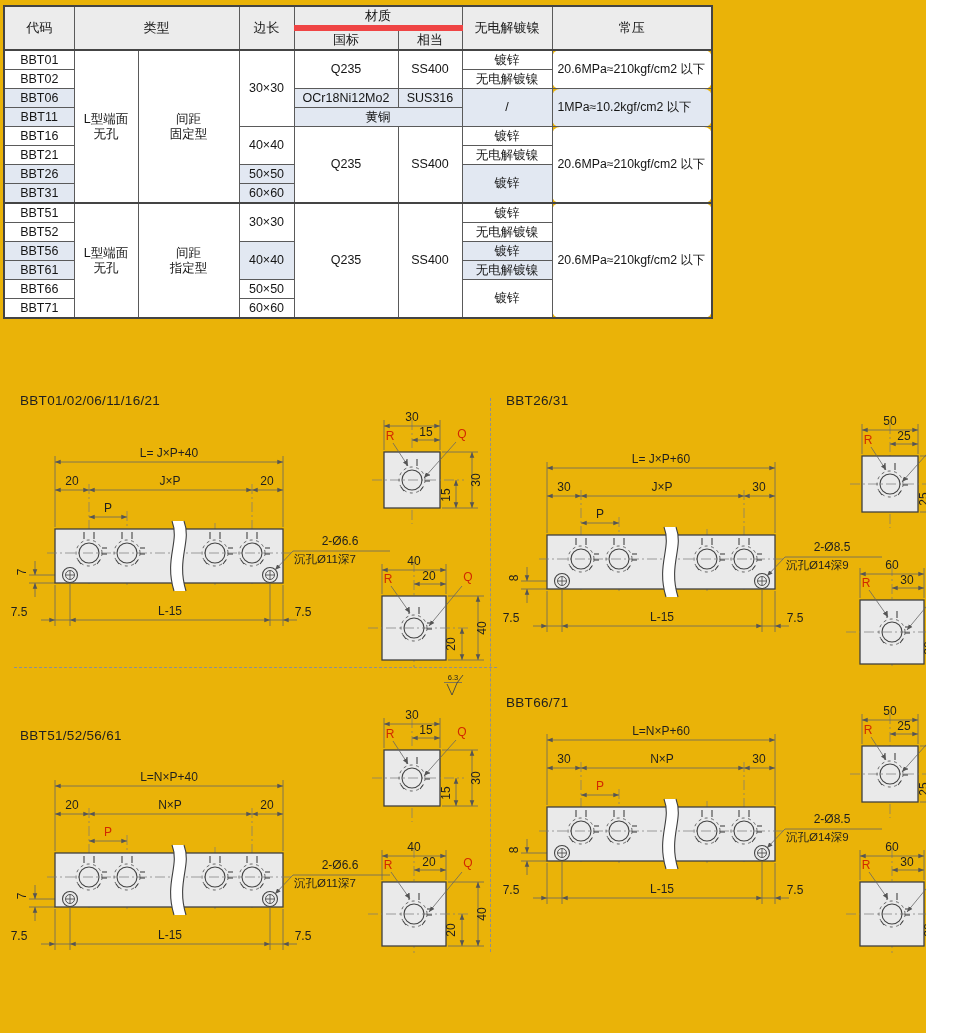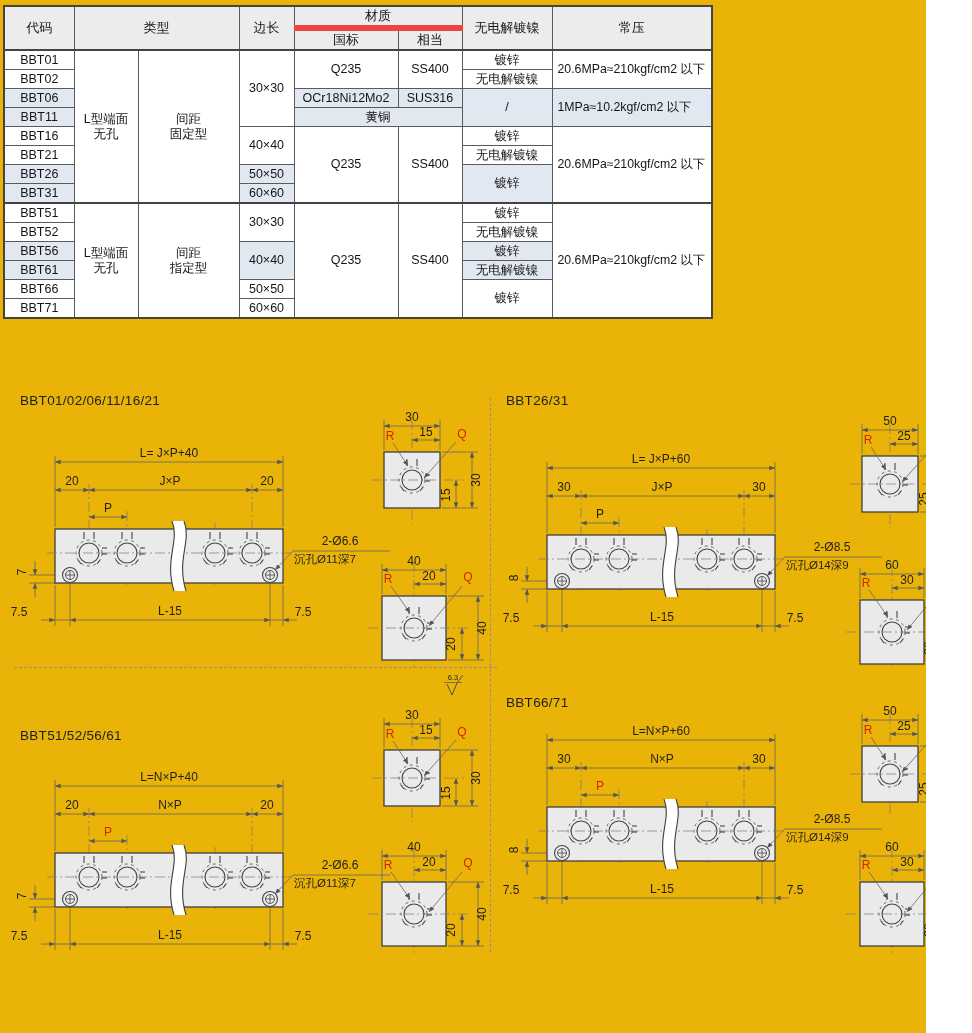--- a/index.html
+++ b/index.html
@@ -6,21 +6,21 @@
   .page{position:relative;width:926px;height:1033px;background:#eab308;overflow:hidden;
         font-family:"Liberation Sans","DejaVu Sans",sans-serif;color:#111;}
   
   table.spec{position:absolute;left:3px;top:5px;width:708px;border-collapse:collapse;
              table-layout:fixed;font-size:12.5px;color:#151515;border:2px solid #444;}
   table.spec td,table.spec th{border:1px solid #5a5a5a;text-align:center;padding:0 2px;
              height:18px;line-height:1.18;font-weight:normal;background:#fff;}
   table.spec thead th{background:#ececec;font-size:13px;border-bottom:2px solid #444;}
   table.spec thead th.bthin{border-bottom:6px solid #ef4444;}
   table.spec td.bl{background:#e2e8f2;}
-  table.spec td.press{text-align:left;padding-left:5px;font-size:12.3px;}
+  table.spec td.press{text-align:left;padding-left:5px;font-size:12.3px;border-radius:8px;}
   table.spec tr.gsep td{border-top:2px solid #444;}
   
   .quad{position:absolute;}
   .ol{stroke:#3f3f3f;stroke-width:1.3;fill:none;}
   .fillbar{fill:#eaeaea;}
   .dl{stroke:#666;stroke-width:.8;fill:none;}
   .cl{stroke:#7a7a7a;stroke-width:.7;fill:none;stroke-dasharray:10 3 2 3;}
   .dt{font:12px "Liberation Sans","DejaVu Sans",sans-serif;fill:#1f1f1f;}
   .dts{font:11.5px "Liberation Sans","DejaVu Sans",sans-serif;fill:#1f1f1f;}
   .ttl{font:13.5px "Liberation Sans","DejaVu Sans",sans-serif;fill:#1f1f1f;letter-spacing:.3px;}

